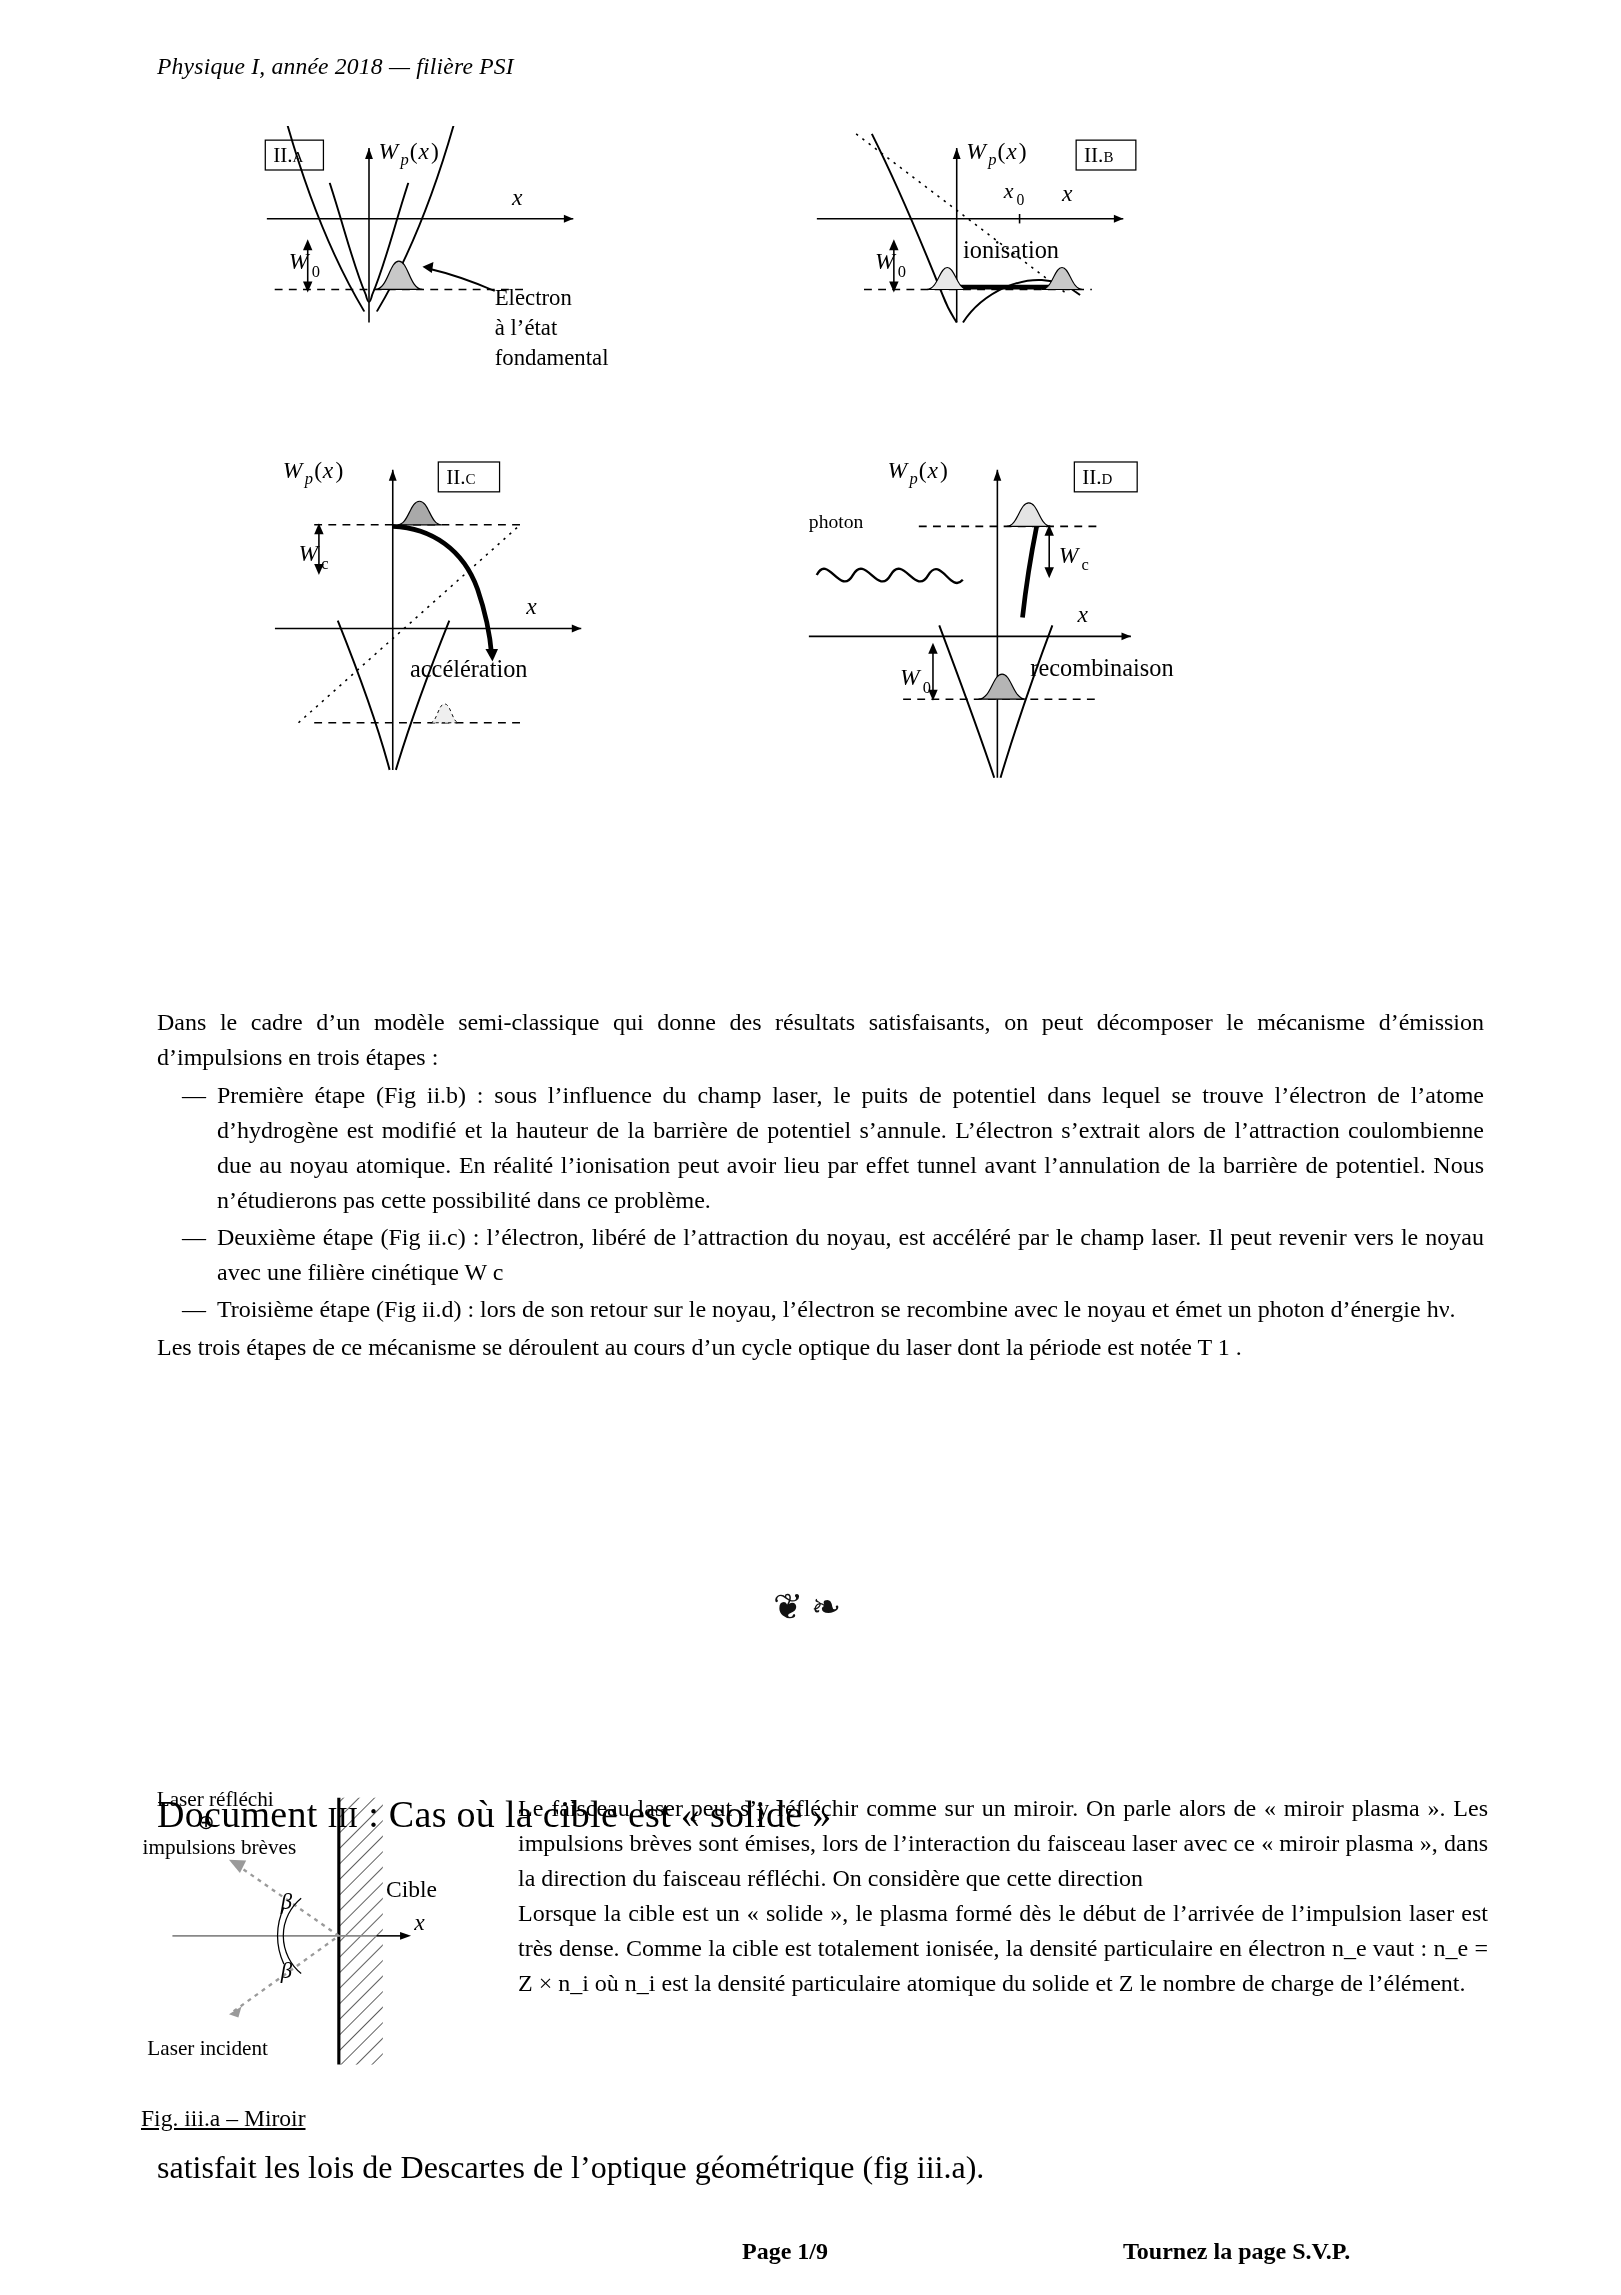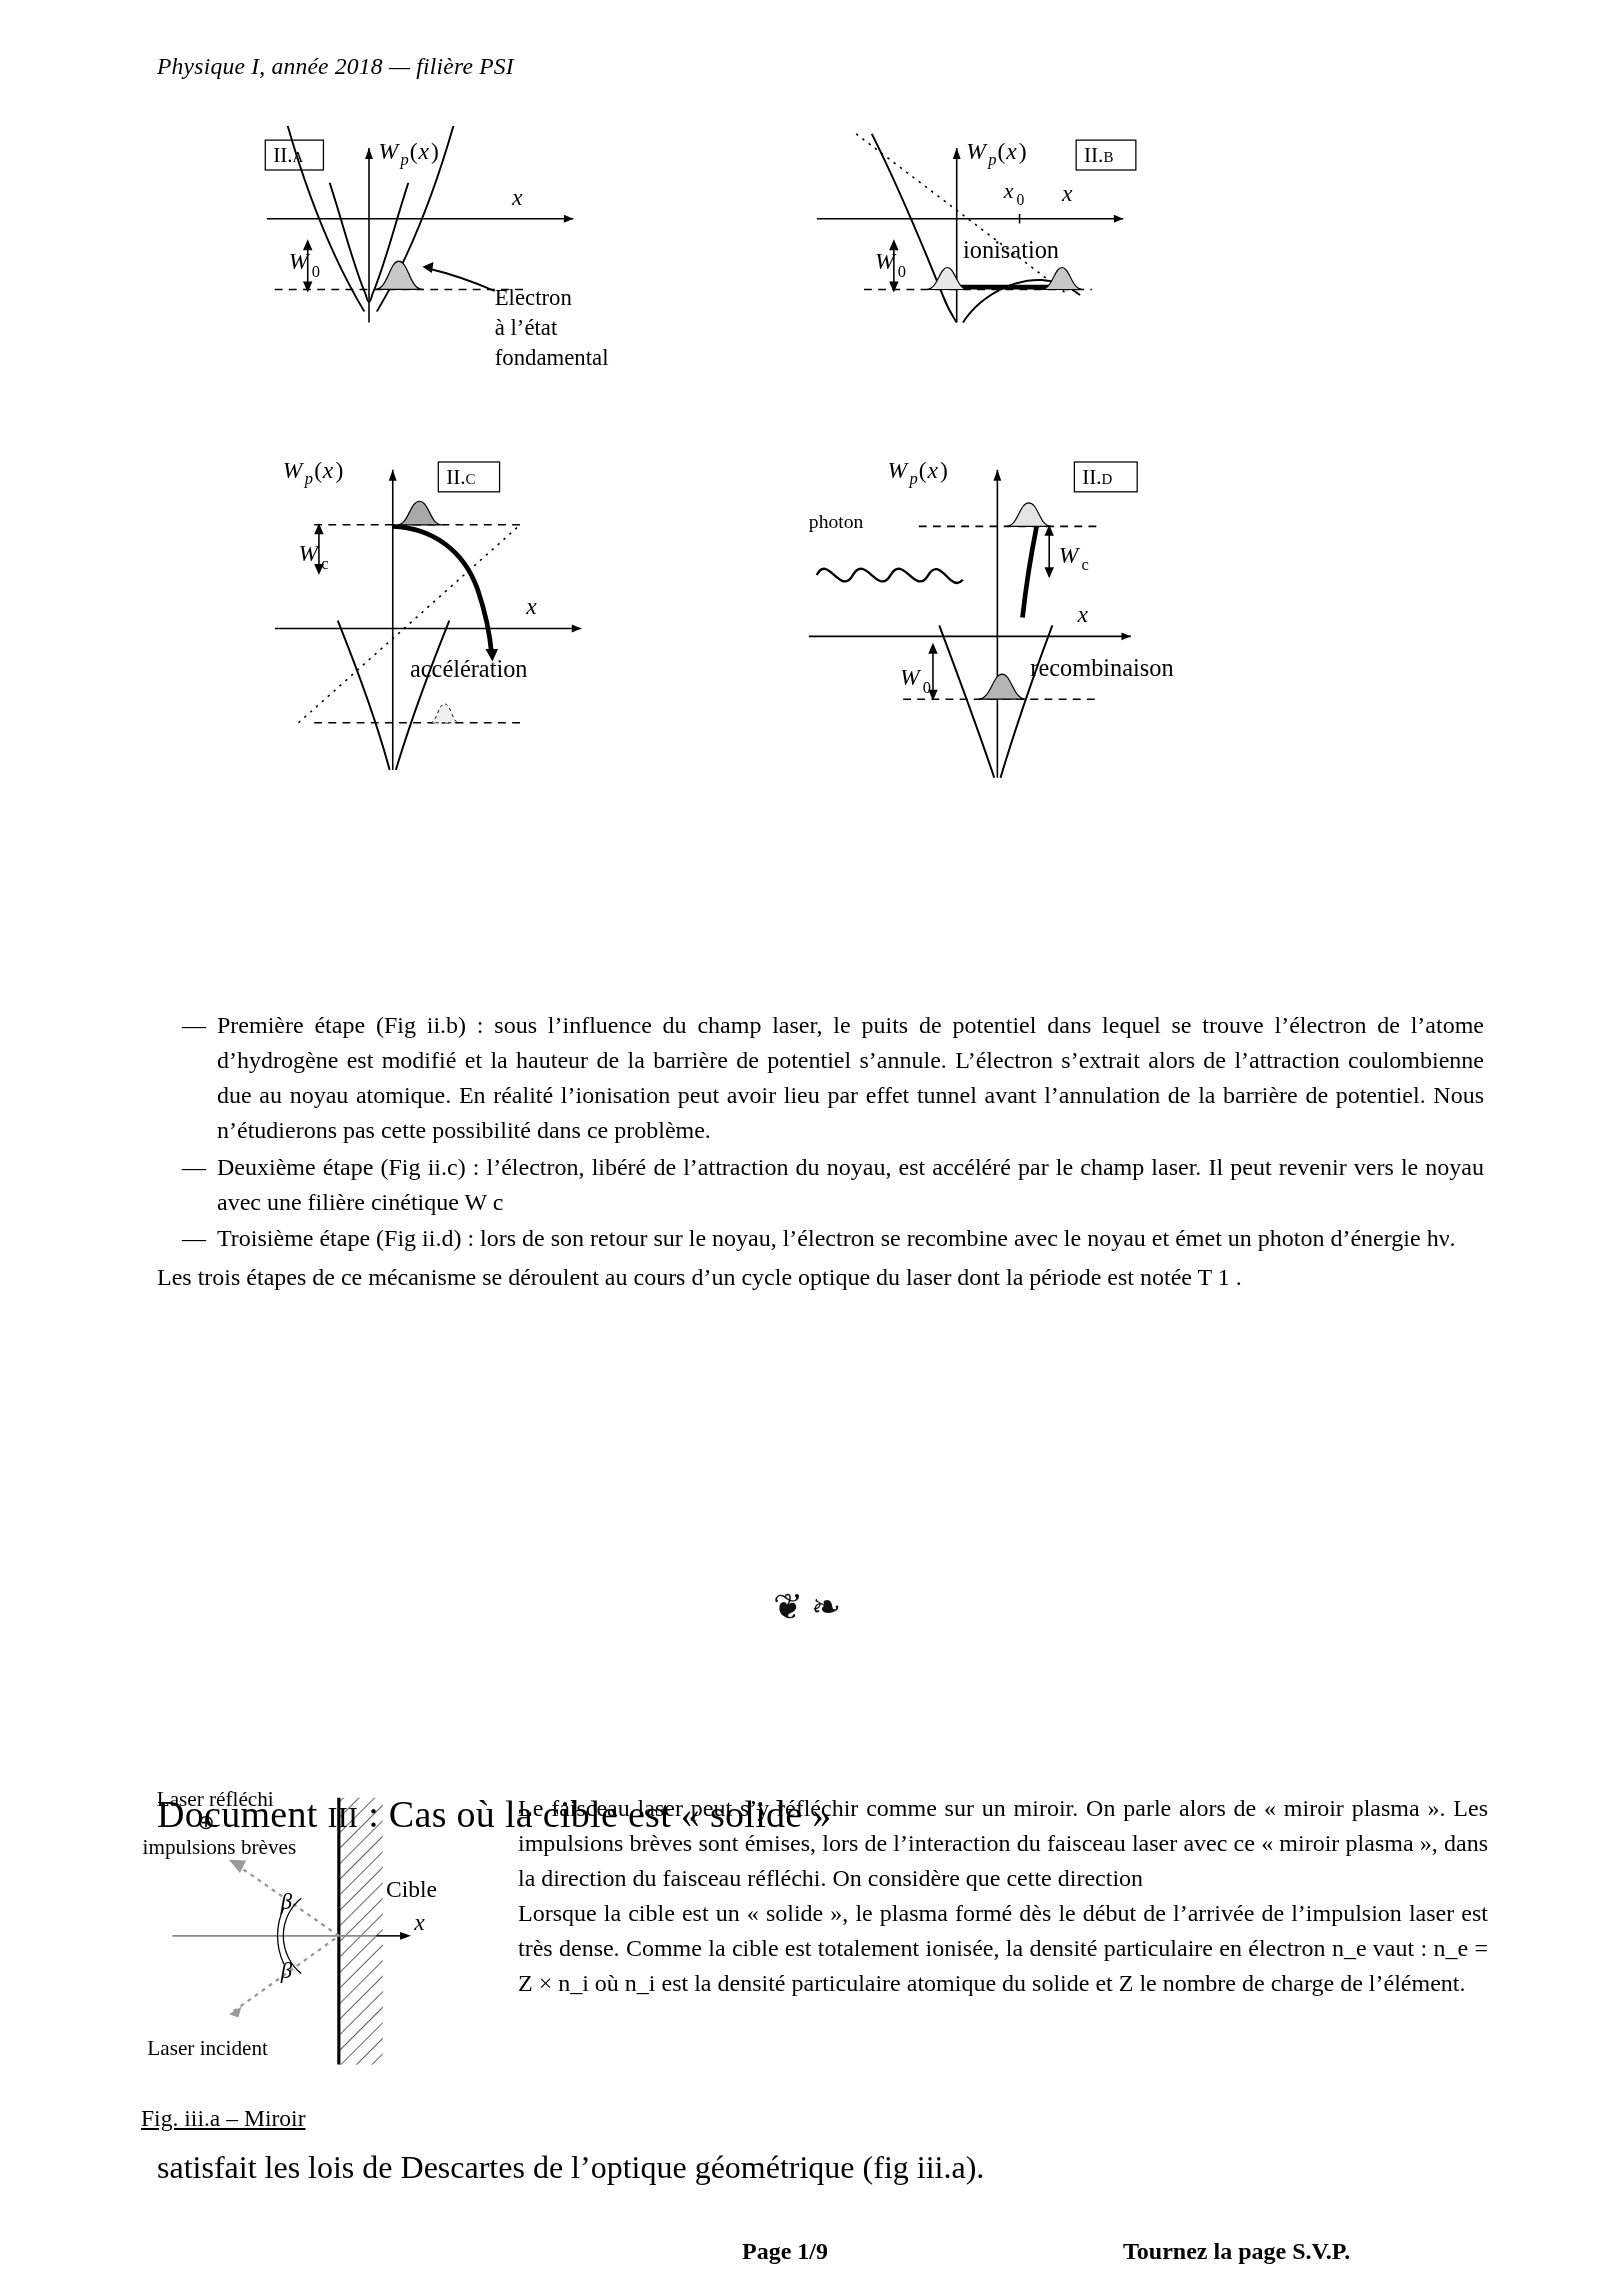--- a/index.html
+++ b/index.html
@@ -333,20 +333,21 @@
         </g>
         <g>
           <rect x="348" y="28" width="80" height="38" fill="none" stroke="#000" stroke-width="1.6"></rect>
           <text x="358" y="56" font-size="27" font-family="Liberation Serif, serif" font-variant="small-caps">II.d</text>
         </g>
       </svg>
     </div>
   </div>
 
   <div class="bodytext">
+    <p>Dans le cadre d’un modèle semi-classique qui donne des résultats satisfaisants, on peut décomposer le mécanisme d’émission d’impulsions en trois étapes :</p>
     <ul class="itemlist">
       <li><span class="dash">—</span><span>Première étape (Fig ii.b) : sous l’influence du champ laser, le puits de potentiel dans lequel se trouve l’électron de l’atome d’hydrogène est modifié et la hauteur de la barrière de potentiel s’annule. L’électron s’extrait alors de l’attraction coulombienne due au noyau atomique. En réalité l’ionisation peut avoir lieu par effet tunnel avant l’annulation de la barrière de potentiel. Nous n’étudierons pas cette possibilité dans ce problème.</span></li>
       <li><span class="dash">—</span><span>Deuxième étape (Fig ii.c) : l’électron, libéré de l’attraction du noyau, est accéléré par le champ laser. Il peut revenir vers le noyau avec une filière cinétique W c</span></li>
       <li><span class="dash">—</span><span>Troisième étape (Fig ii.d) : lors de son retour sur le noyau, l’électron se recombine avec le noyau et émet un photon d’énergie hν.</span></li>
     </ul>
     <p style="margin-top:3.1px;">Les trois étapes de ce mécanisme se déroulent au cours d’un cycle optique du laser dont la période est notée T 1 .</p>
   </div>
 
   <div class="ornament">❦❧</div>
 

